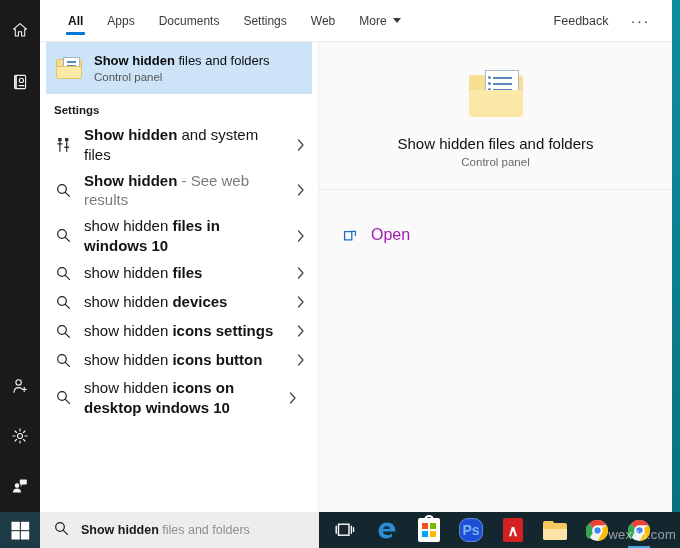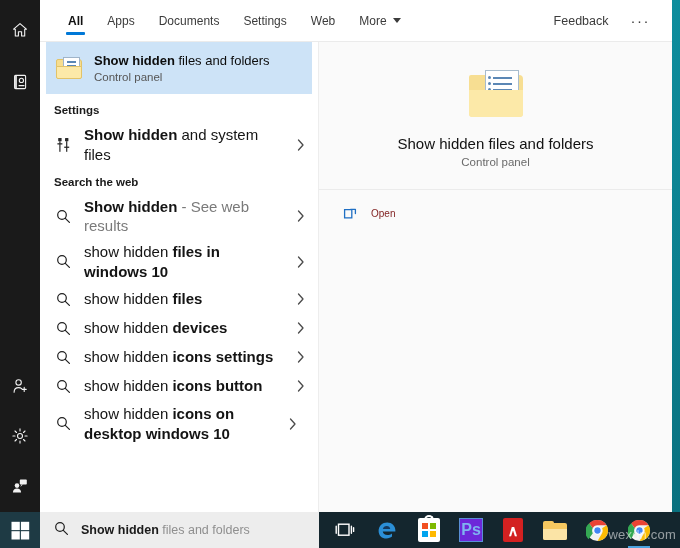--- a/index.html
+++ b/index.html
@@ -167,21 +167,21 @@
   .folder-lg .front {
     position: absolute; left: 0; bottom: 0; width: 54px; height: 27px;
     background: #fce9a8; border-radius: 0 0 3px 3px;
   }
   .pv-title { font-size: 15px; color: #111; }
   .pv-sub { font-size: 11.5px; color: #6a6a6a; }
 
   .pv-actions { padding: 12px 0 0 22px; }
   .pv-action {
     display: flex; align-items: center; gap: 12px; cursor: pointer;
-    font-size: 10px; color: #7f1d1d; padding: 4px 0;
+    font-size: 16px; color: #a21caf; padding: 4px 0; margin-top: 20px;
   }
   .pv-action .ico { width: 18px; display: flex; align-items: center; justify-content: center; }
 
   
   .taskbar {
     position: absolute; left: 0; bottom: 0; width: 680px; height: 36px;
     background: #14262e; display: flex; align-items: stretch;
   }
   .start {
     width: 40px; flex: 0 0 40px; display: flex; align-items: center; justify-content: center;
@@ -207,22 +207,22 @@
     position: absolute; right: 4px; bottom: 6px;
     font-size: 13px; color: rgba(255,255,255,0.55);
     pointer-events: none; letter-spacing: 0.2px;
   }
 
   
   .store { width: 22px; height: 24px; background: #fff; border-radius: 2px; position: relative; display:flex; align-items:center; justify-content:center;}
   .store .bag { position: absolute; top: -3px; left: 6px; width: 10px; height: 7px; border: 2px solid #fff; border-bottom: none; border-radius: 5px 5px 0 0; }
   .store .grid { display: grid; grid-template-columns: 6px 6px; grid-template-rows: 6px 6px; gap: 1.5px; }
   .store .grid s { display: block; }
-  .ps { width: 24px; height: 24px; background: #6d28d9; border: 1.5px solid #5a8fd6; border-radius: 0;
-        color: #7fb3f0; font-size: 16px; font-weight: bold; display: flex; align-items: center; justify-content: center; }
+  .ps { width: 24px; height: 24px; background: #1d4ed8; border: 1.5px solid #5a8fd6; border-radius: 9px;
+        color: #7fb3f0; font-size: 14px; font-weight: bold; display: flex; align-items: center; justify-content: center; }
   .acro { width: 20px; height: 24px; background: #d32121; border-radius: 2px; color: #fff;
           font-size: 15px; font-weight: bold; display: flex; align-items: center; justify-content: center; line-height: 1; }
   .explorer { position: relative; width: 24px; height: 19px; }
   .explorer .b { position: absolute; inset: 2px 0 0 0; background: #f6c860; border-radius: 2px; }
   .explorer .f { position: absolute; left: 0; bottom: 0; width: 24px; height: 11px; background: #fbe4a6; border-radius: 0 0 2px 2px; }
   .explorer .t { position: absolute; left: 0; top: 0; width: 11px; height: 4px; background: #f6c860; border-radius: 2px 2px 0 0; }
 </style>
 </head>
 <body>
 
@@ -336,21 +336,20 @@
             </svg>
           </div>
           <div class="label"><b>Show hidden</b><span> and system files</span></div>
           <div class="chev">
             <svg width="8" height="12" viewBox="0 0 8 12">
                 <path d="M1.5 1 6 6l-4.5 5" fill="none" stroke="#4a4a4a" stroke-width="1.3" stroke-linecap="round" stroke-linejoin="round"></path>
               </svg>
           </div>
         </div>
 
-        <div class="section-head tight">Search the web</div>
 
         <div class="row">
           <div class="ico">
             <svg width="15" height="15" viewBox="0 0 15 15">
                 <circle cx="6" cy="6" r="4.3" fill="none" stroke="#1f1f1f" stroke-width="1.2"></circle>
                 <path d="M9.3 9.3 13.4 13.4" stroke="#1f1f1f" stroke-width="1.2" stroke-linecap="round"></path>
               </svg>
           </div>
           <div class="label"><b>Show hidden</b><span class="muted"> - See web results</span></div>
           <div class="chev">

